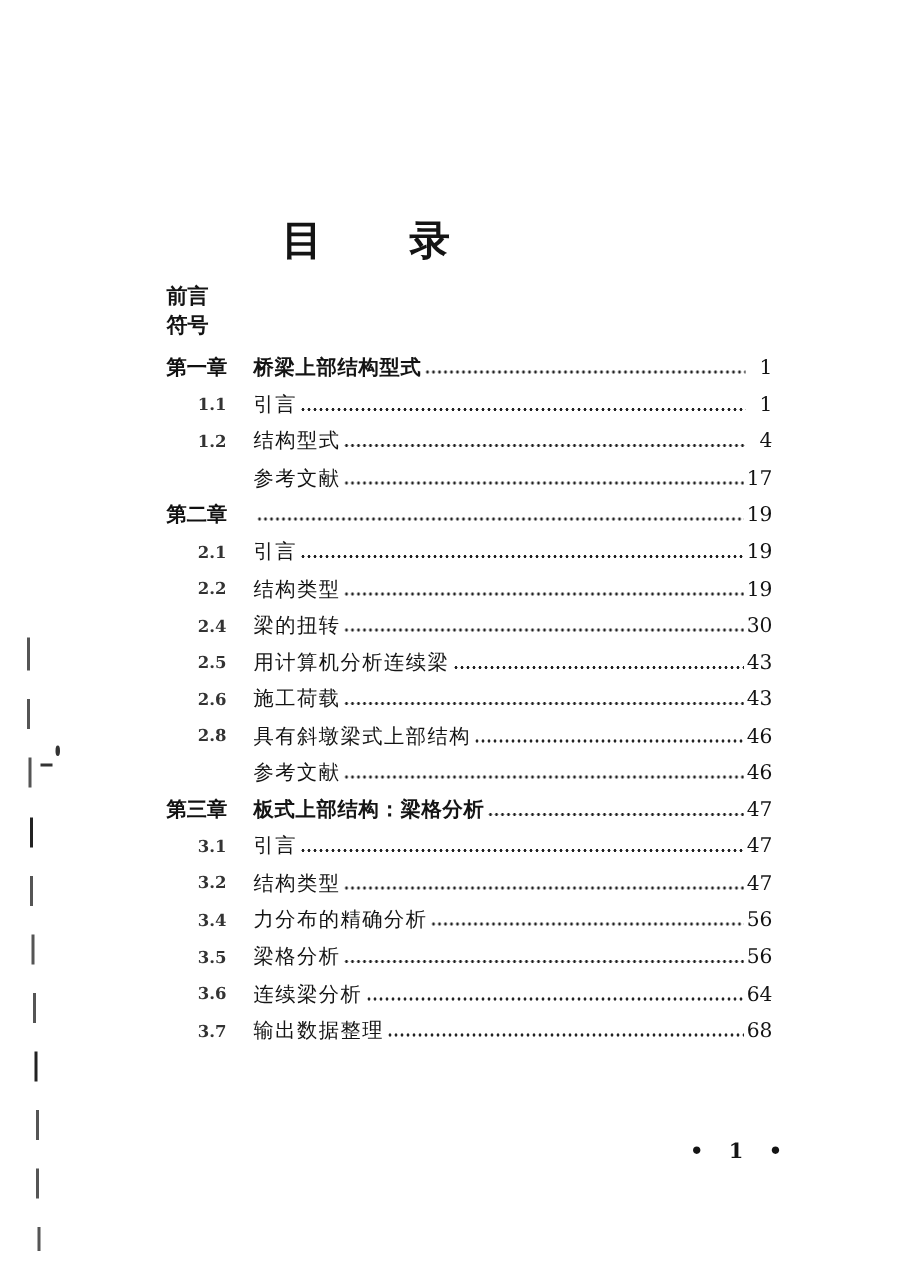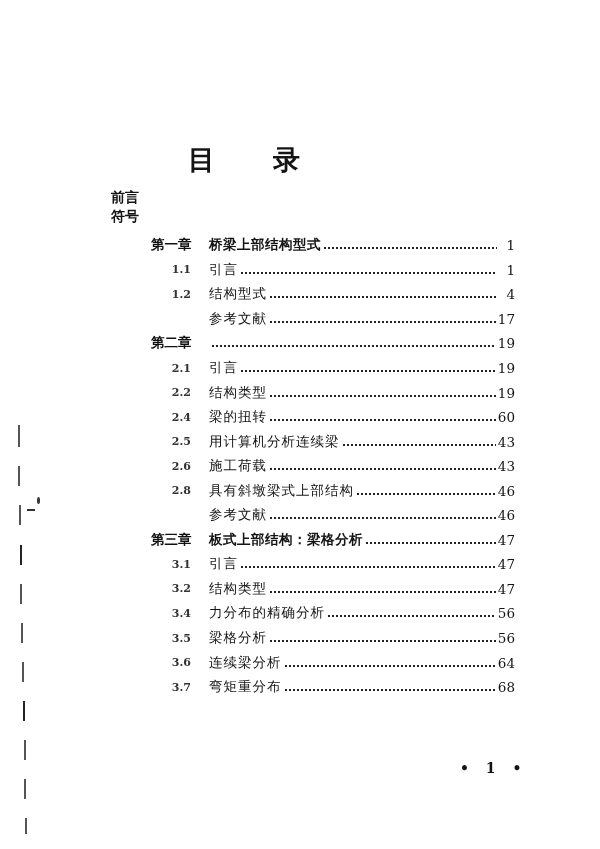--- a/index.html
+++ b/index.html
@@ -13,21 +13,20 @@
   }
   .title span { display: inline-block; }
   .title .gap { width: 58px; }
   .pre {
     position: absolute; left: 111px; font-size: 14px; font-weight: bold;
   }
   .toc { position: absolute; top: 233px; left: 105px; width: 410px; }
   .row {
     height: 24.55px; display: flex; align-items: center; font-size: 13.5px;
     white-space: nowrap;
-    margin-left: 40px;
   }
   .num {
     width: 64px; flex: none; text-align: right; padding-right: 18px; box-sizing: border-box;
     font-family: "DejaVu Serif", serif; font-size: 11px; font-weight: bold; color: #333;
   }
   .num.chap { text-align: left; padding-left: 6px; font-family: "DejaVu Sans", sans-serif; font-size: 13.5px; font-weight: bold; color: #111; }
   .label { flex: none; letter-spacing: 1px; }
   .label.chap { font-family: "DejaVu Sans", sans-serif; font-weight: bold; letter-spacing: 0.5px; }
   .dots {
     flex: 1; height: 2px; margin: 6px 2px 0 2px;
@@ -90,21 +89,21 @@
     <div class="row">
       <span class="num">2.2</span>
       <span class="label">结构类型</span>
       <span class="dots"></span>
       <span class="page">19</span>
     </div>
     <div class="row">
       <span class="num">2.4</span>
       <span class="label">梁的扭转</span>
       <span class="dots"></span>
-      <span class="page">60</span>
+      <span class="page">30</span>
     </div>
     <div class="row">
       <span class="num">2.5</span>
       <span class="label">用计算机分析连续梁</span>
       <span class="dots"></span>
       <span class="page">43</span>
     </div>
     <div class="row">
       <span class="num">2.6</span>
       <span class="label">施工荷载</span>
@@ -154,21 +153,21 @@
       <span class="page">56</span>
     </div>
     <div class="row">
       <span class="num">3.6</span>
       <span class="label">连续梁分析</span>
       <span class="dots"></span>
       <span class="page">64</span>
     </div>
     <div class="row">
       <span class="num">3.7</span>
-      <span class="label">弯矩重分布</span>
+      <span class="label">输出数据整理</span>
       <span class="dots"></span>
       <span class="page">68</span>
     </div>
   </div>
 
 <div class="footer">• 1 •</div>
 
 <div class="margin-mark" style="left:18px;top:425px;height:22px"></div>
 <div class="margin-mark" style="left:18px;top:466px;height:20px"></div>
 <div class="margin-mark" style="left:19px;top:505px;height:20px"></div>

